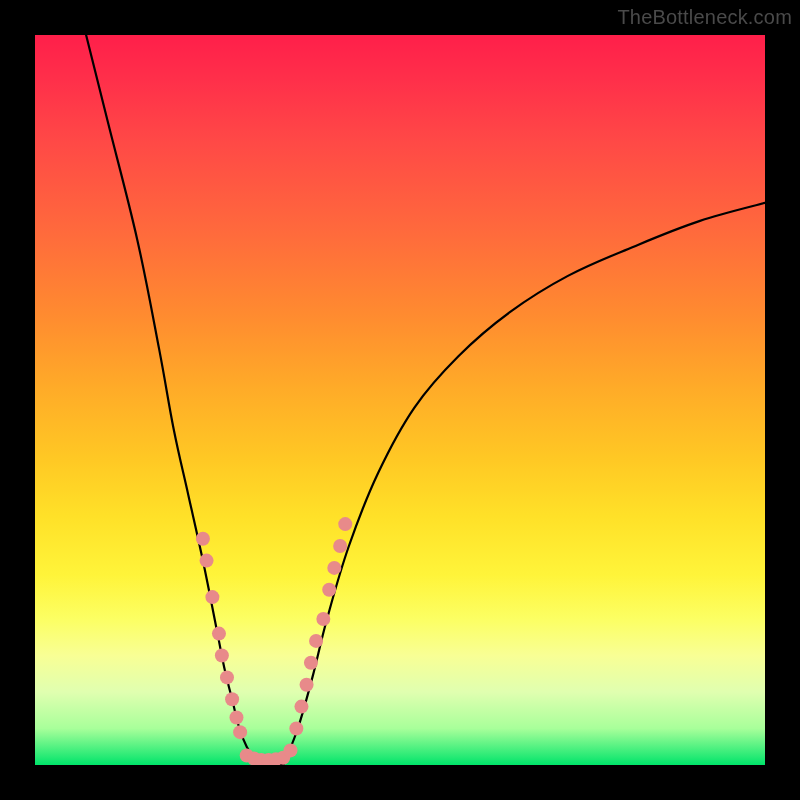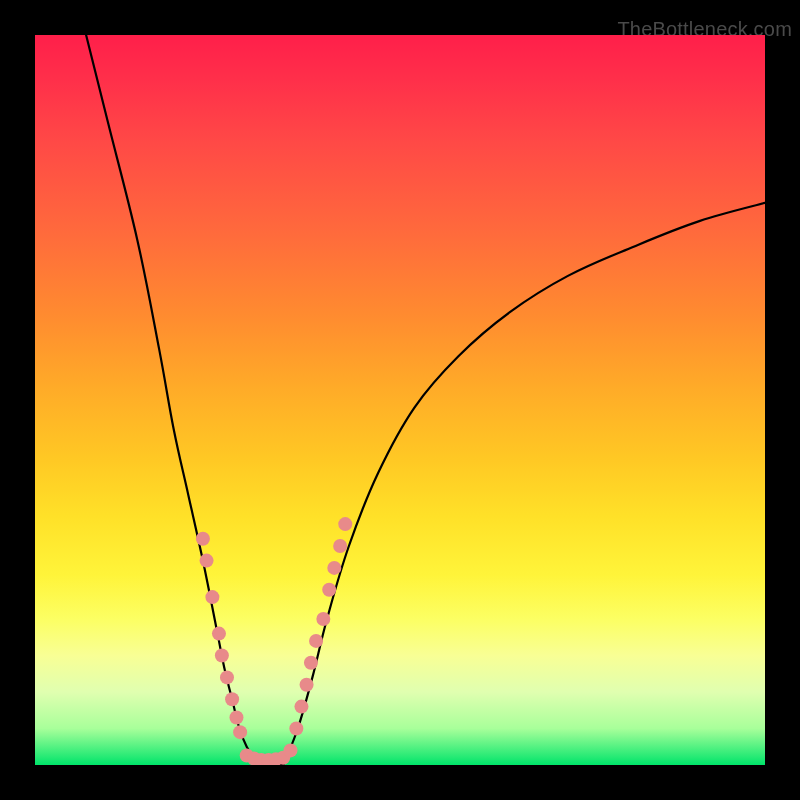--- a/index.html
+++ b/index.html
@@ -42,21 +42,21 @@
       #fff43a 74%,
       #fcff63 80%,
       #f8ff95 85%,
       #e0ffb0 90%,
       #a8ff9a 95%,
       #00e46a 100%
     );
   }
   .watermark {
     position: absolute;
-    top: 18px;
+    top: 6px;
     right: 8px;
     color: #4a4a4a;
     font-size: 20px;
     font-weight: 400;
     letter-spacing: 0.2px;
   }
   svg.curves {
     position: absolute;
     inset: 0;
   }

